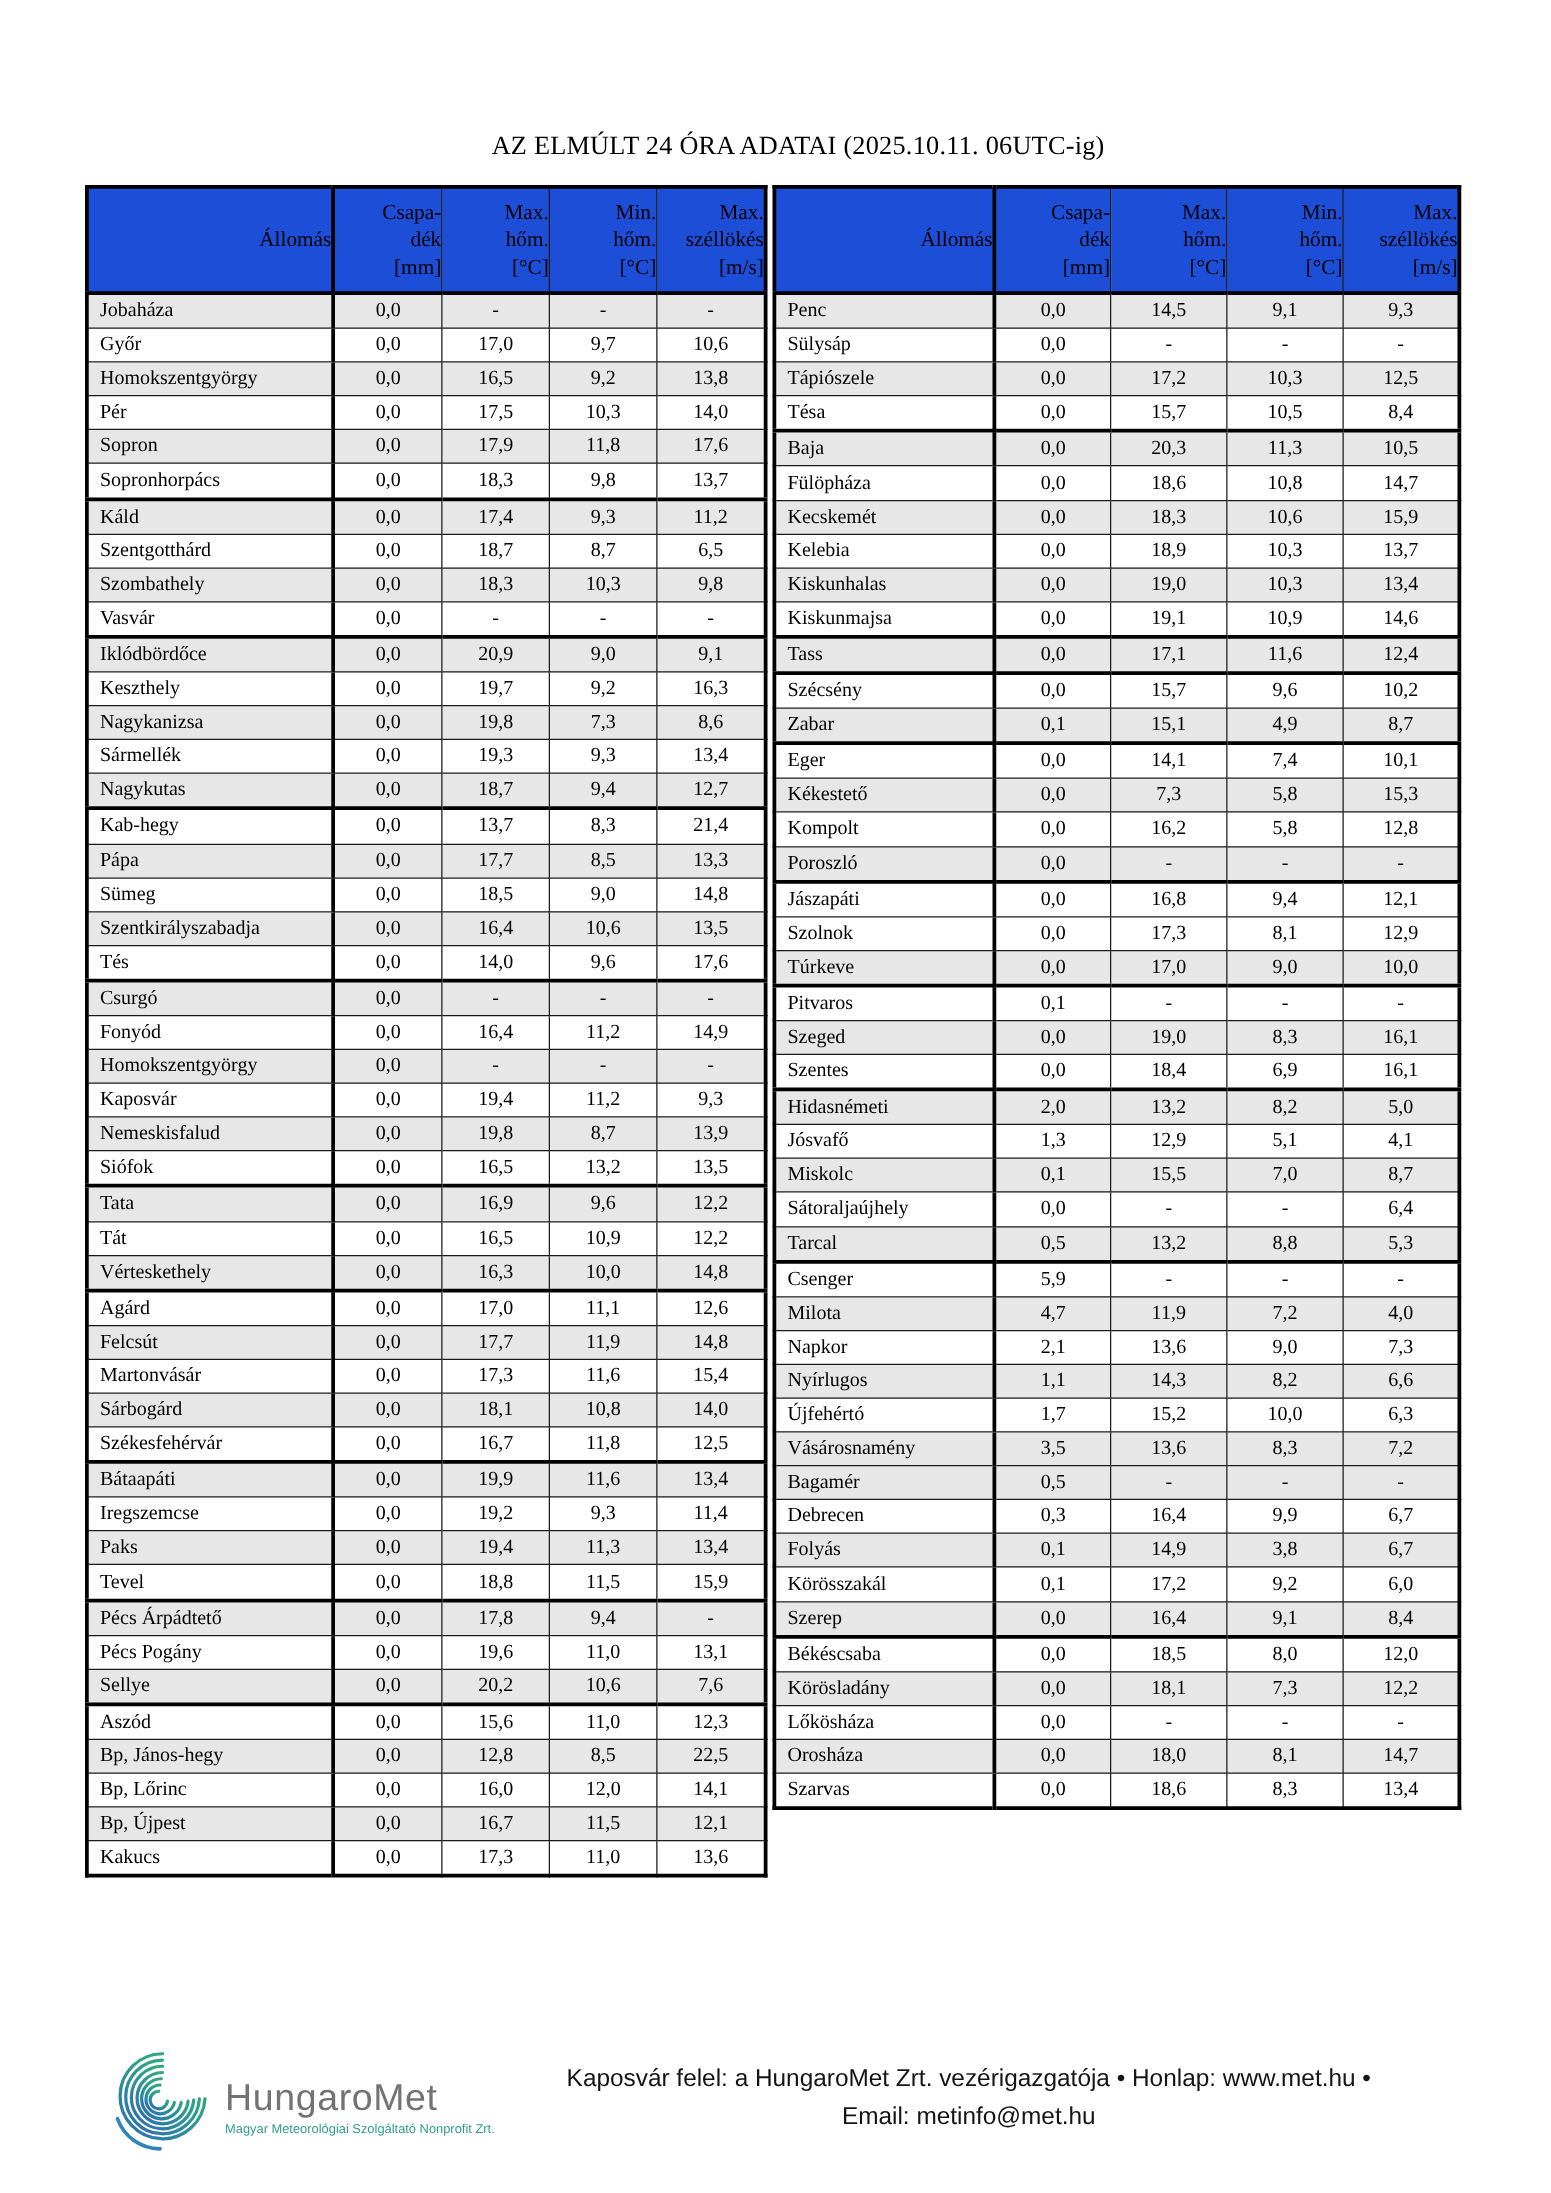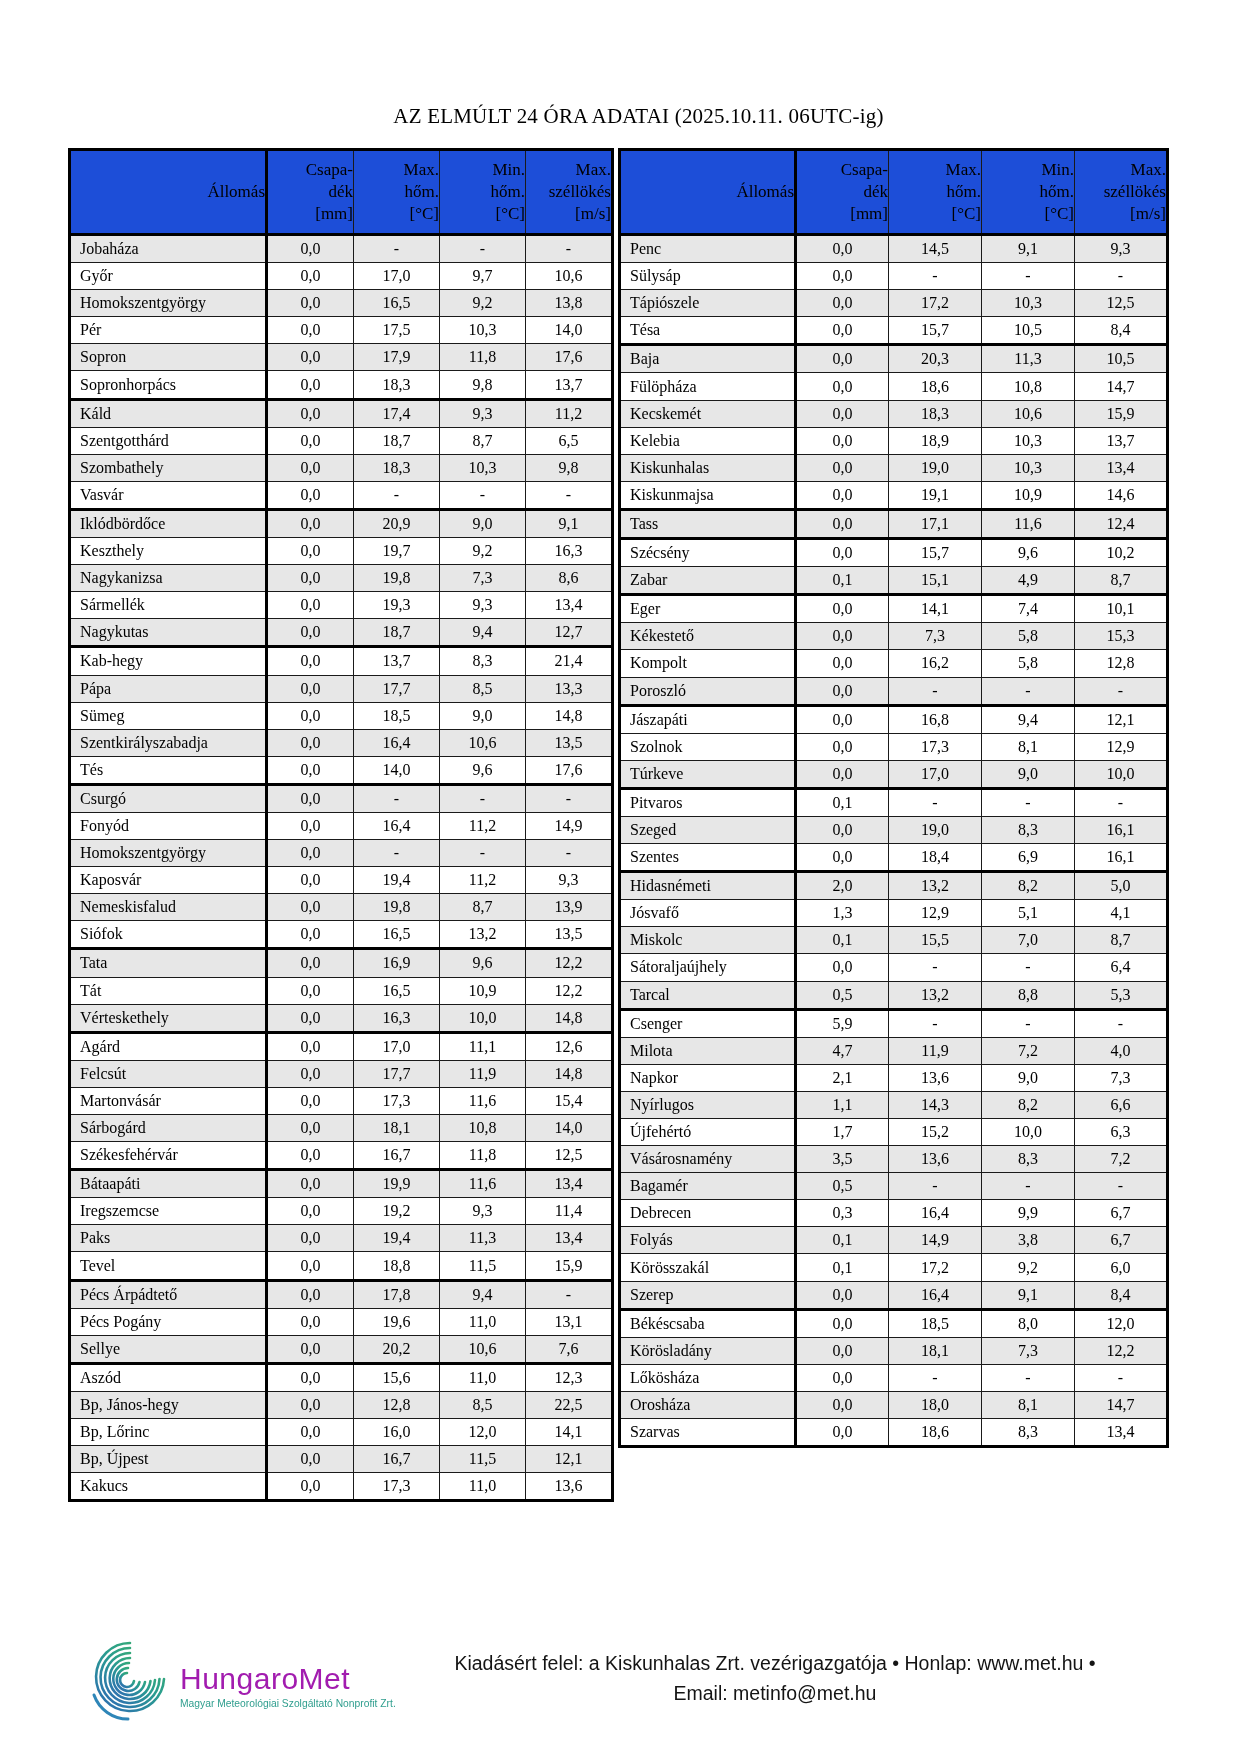--- a/index.html
+++ b/index.html
@@ -30,21 +30,21 @@
   .wtable tr.shaded td { background:#e7e7e7; }
   .wtable tr.group-end td { border-bottom:3px solid #000; }
   .logo {
     position:absolute; left:84px; top:1636px; width:270px; height:90px;
     display:flex; align-items:center;
   }
   .logo svg { flex:0 0 auto; }
   .brandtext { margin-left:4px; margin-top:10px; }
   .brand {
     font-family:"Liberation Sans", sans-serif; font-size:30px;
-    color:#a21caf; letter-spacing:0.5px; line-height:1;
+    color:#737373; letter-spacing:0.5px; line-height:1;
   }
   .brandsub {
     font-family:"Liberation Sans", sans-serif; font-size:10.3px;
     color:#2f9e8e; margin-top:4px; white-space:nowrap;
   }
   .imprint {
     position:absolute; left:310px; top:1648px; width:930px;
     text-align:center; font-family:"Liberation Sans", sans-serif;
     font-size:19.5px; color:#141414; line-height:1.55;
   }
@@ -784,17 +784,17 @@
         <path d="M10 56 A36 36 0 0 0 44 80" stroke="#2e86b8" stroke-width="3"></path>
       </g>
     </svg>
     <div class="brandtext">
       <div class="brand">HungaroMet</div>
       <div class="brandsub">Magyar Meteorológiai Szolgáltató Nonprofit Zrt.</div>
     </div>
   </div>
 
   <div class="imprint">
-    <div>Kiadásért felel: a Kiskunhalas Zrt. vezérigazgatója • Honlap: www.met.hu •</div>
+    <div>Kaposvár felel: a HungaroMet Zrt. vezérigazgatója • Honlap: www.met.hu •</div>
     <div>Email: metinfo@met.hu</div>
   </div>
 
 </div>
 
 </body></html>

